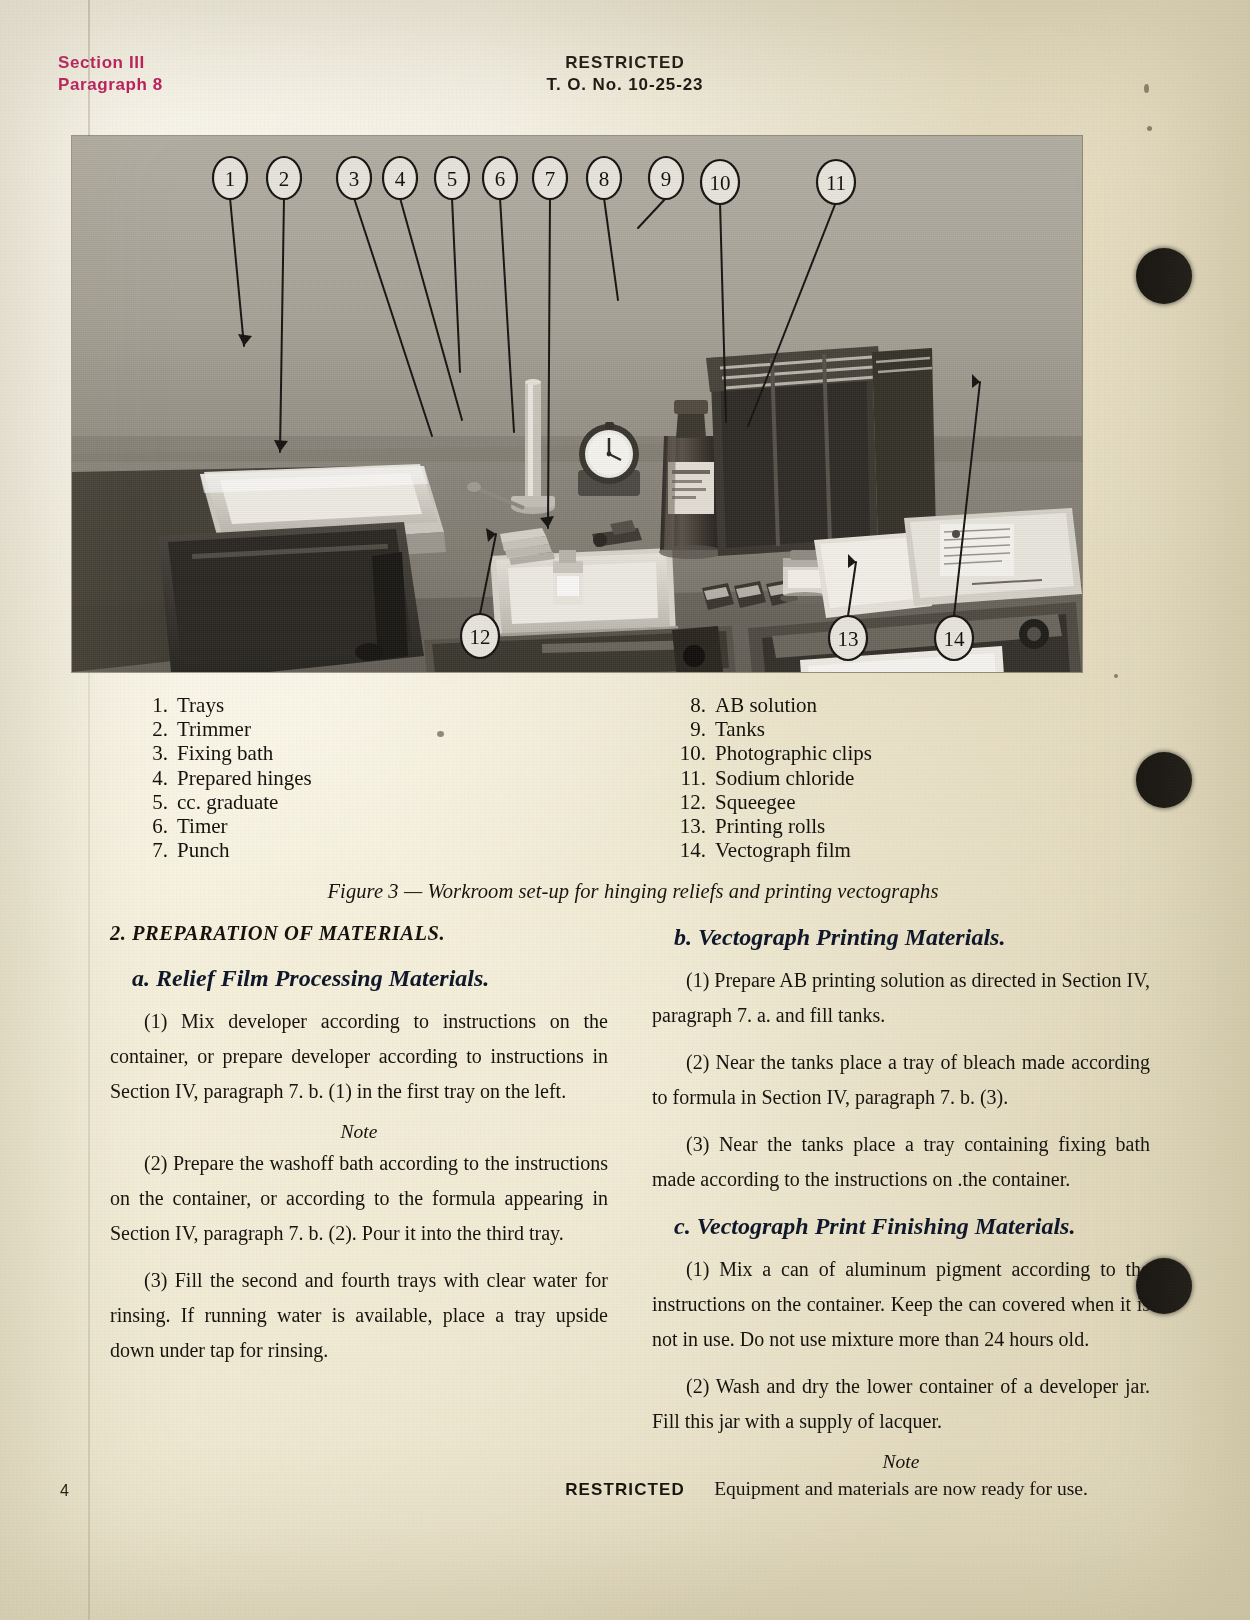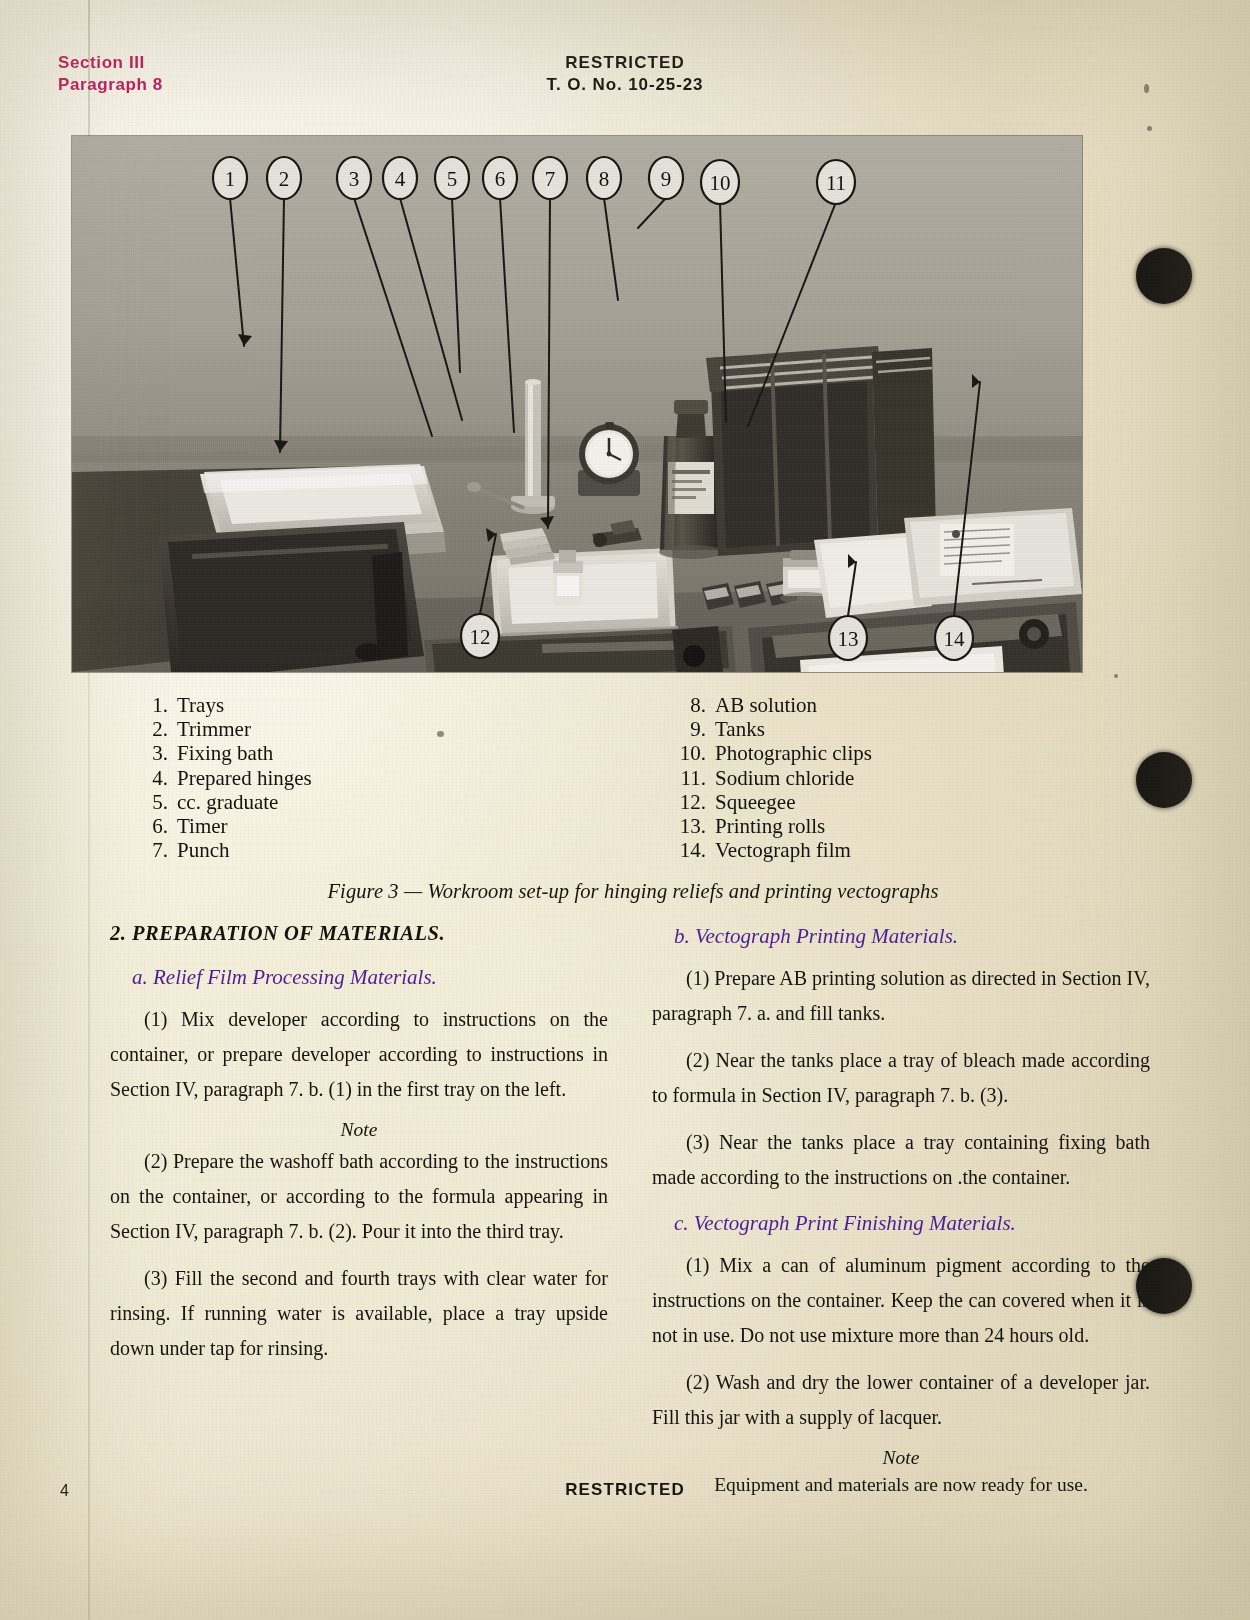--- a/index.html
+++ b/index.html
@@ -105,22 +105,22 @@
   .body{position:absolute;left:60px;top:922px;width:1130px;height:560px;margin-left:44px;}
   .col{position:absolute;top:0;width:498px;}
   .col.left{left:6px;}
   .col.right{left:548px;}
 
   .h-sec{
     font-style:italic;font-weight:bold;font-size:20.5px;
     letter-spacing:.5px;margin:0 0 20px 0;color:#15120d;
   }
   .h-sub{
-    font-style:italic;font-weight:normal;font-size:21px;
-    margin:0 0 12px 22px;color:#4c1d95;
+    font-style:italic;font-weight:bold;font-size:24px;
+    margin:0 0 12px 22px;color:#0f172a;
   }
   .p{
     font-size:20px;line-height:35px;text-align:justify;
     text-justify:inter-word;margin:0 0 12px 0;color:#16130e;
     text-indent:34px;
   }
   .note-head{
     text-align:center;font-style:italic;font-size:19.5px;
     margin:4px 0 3px 0;color:#16130e;
   }

